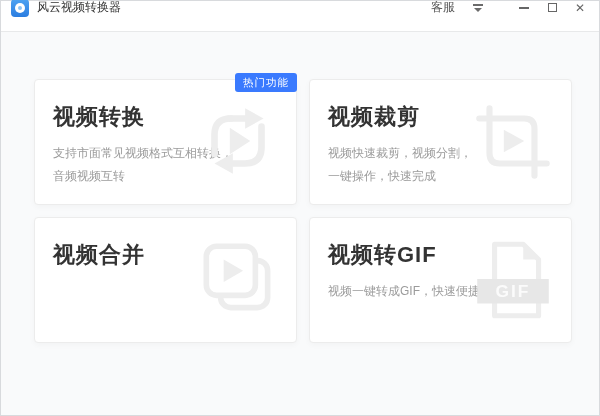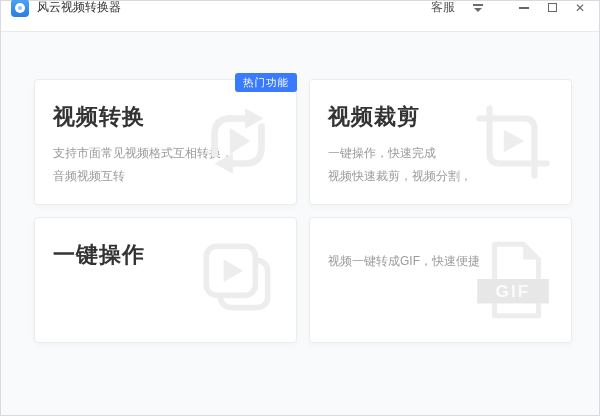--- a/index.html
+++ b/index.html
@@ -79,44 +79,45 @@
           </g>
           <polygon points="52,12 70,22 52,32" fill="#ededed"></polygon>
           <polygon points="40,56 22,66 40,76" fill="#ededed"></polygon>
           <polygon points="37,31 57,44 37,57" fill="#ededed"></polygon>
         </svg>
       </div>
 
       <div class="card">
         <div class="card-title">视频裁剪</div>
         <div class="card-desc">
+          <div>视频快速裁剪，视频分割，</div>
           <div>一键操作，快速完成</div>
-          <div>视频快速裁剪，视频分割，</div>
         </div>
         <svg class="card-icon" viewBox="0 0 90 90">
           <g stroke="#ededed" stroke-width="6" fill="none" stroke-linecap="round">
             <path d="M 22 12 V 56 Q 22 66 32 66 H 78"></path>
             <path d="M 12 22 H 56 Q 66 22 66 32 V 78"></path>
           </g>
           <polygon points="36,33 56,44 36,55" fill="#ededed"></polygon>
         </svg>
       </div>
 
       <div class="card">
-        <div class="card-title">一键操作</div>
+        <div class="card-title">视频合并</div>
         <div class="card-desc">
         </div>
         <svg class="card-icon" viewBox="0 0 90 90">
           <rect x="28" y="26" width="46" height="46" rx="10" stroke="#ededed" stroke-width="5.5" fill="none"></rect>
           <rect x="14" y="12" width="48" height="48" rx="10" stroke="#ededed" stroke-width="5.5" fill="#ffffff"></rect>
           <polygon points="31,25 50,36 31,47" fill="#ededed"></polygon>
         </svg>
       </div>
 
       <div class="card">
+        <div class="card-title">视频转GIF</div>
         <div class="card-desc">
           <div>视频一键转成GIF，快速便捷</div>
         </div>
         <svg class="card-icon" viewBox="0 0 90 90">
           <path d="M 27 10 H 55 L 70 25 V 80 H 27 Z" stroke="#ededed" stroke-width="5" fill="none" stroke-linejoin="round"></path>
           <polygon points="55,10 70,25 55,25" fill="#ededed"></polygon>
           <rect x="10" y="44" width="70" height="24" fill="#e7e7e7"></rect>
           <text x="45" y="62" text-anchor="middle" font-size="17" font-weight="bold" letter-spacing="2" fill="#fbfbfb">GIF</text>
         </svg>
       </div>

